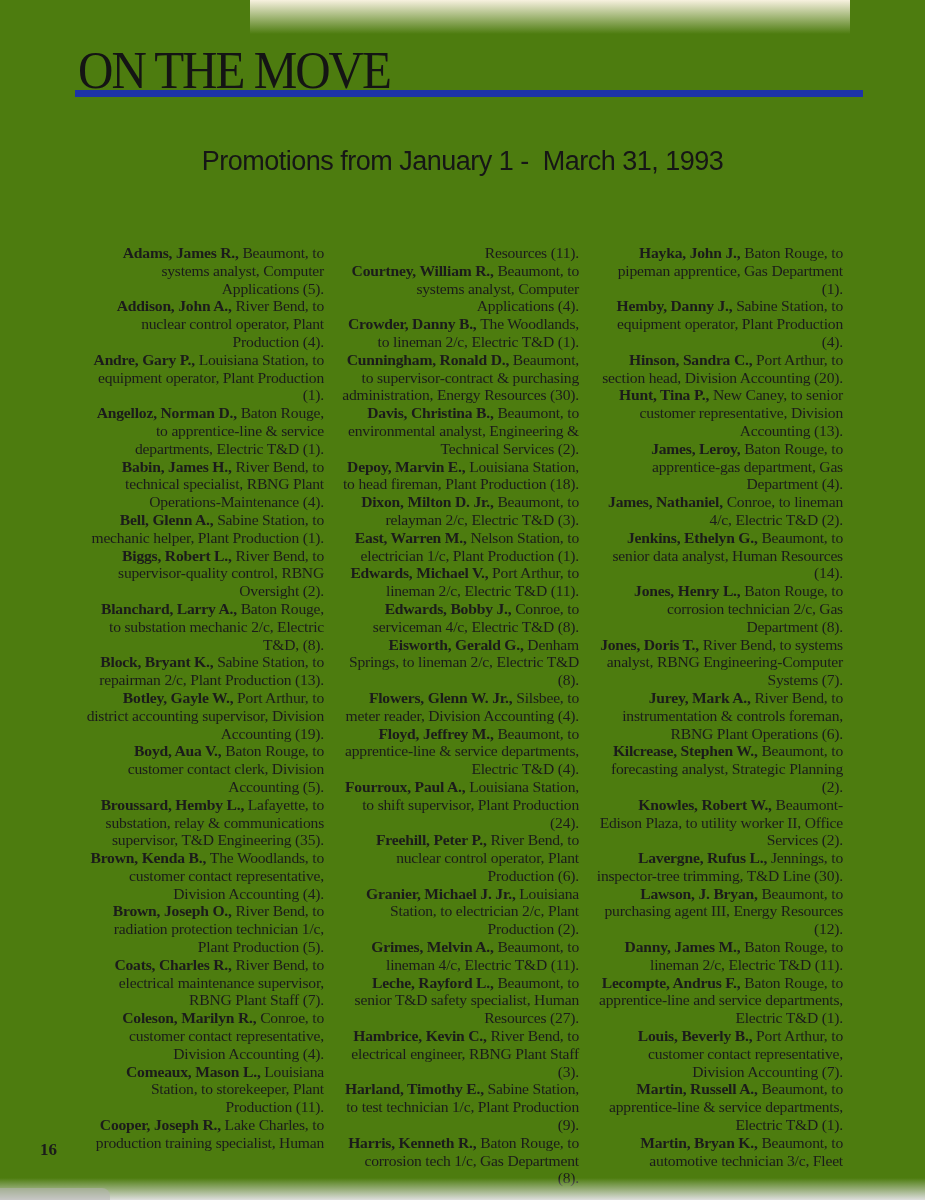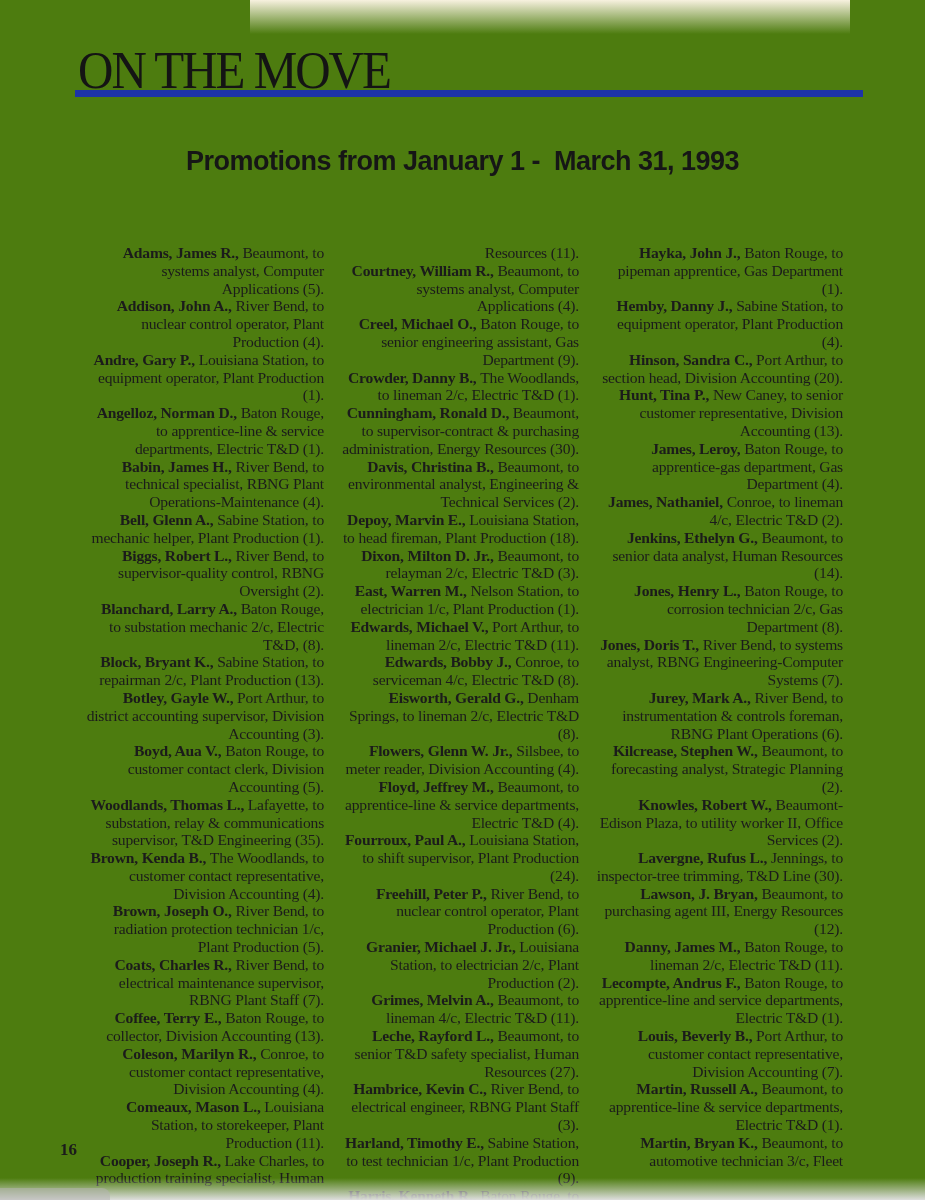--- a/index.html
+++ b/index.html
@@ -43,21 +43,21 @@
   }
   .rule{
     position:absolute;left:75px;top:90px;
     width:788px;height:7px;
     border:none;margin:0;padding:0;
   }
   .subtitle{
     position:absolute;left:0;top:146px;width:925px;margin:0;
     text-align:center;
     font-family:"Liberation Sans", sans-serif;
-    font-weight:bold;
+    font-weight:normal;
     font-size:27px;
     letter-spacing:-0.5px;
     color:#161616;
     white-space:pre;
   }
   .columns{
     position:absolute;left:85px;top:244px;width:758px;
     display:flex;justify-content:space-between;
   }
   .col{width:239px;}
@@ -66,21 +66,21 @@
     margin:0;padding:0;
     font-size:15.6px;
     line-height:17.8px;
     letter-spacing:-0.2px;
     color:#1b1b1b;
     text-indent:3px;
     text-align:right;
   }
   .entry b{font-weight:bold;}
   .page-number{
-    position:absolute;left:60px;top:1140px;
+    position:absolute;left:40px;top:1140px;
     font-family:"Liberation Serif", serif;
     font-weight:bold;
     font-size:17px;
     color:#1b1b1b;
   }
 </style>
 </head>
 <body>
 
 <div class="page">
@@ -95,35 +95,33 @@
     <div class="col">
         <p class="entry"><b>Adams, James R., </b><span>Beaumont, to systems analyst, Computer Applications (5).</span></p>
         <p class="entry"><b>Addison, John A., </b><span>River Bend, to nuclear control operator, Plant Production (4).</span></p>
         <p class="entry"><b>Andre, Gary P., </b><span>Louisiana Station, to equipment operator, Plant Production (1).</span></p>
         <p class="entry"><b>Angelloz, Norman D., </b><span>Baton Rouge, to apprentice-line &amp; service departments, Electric T&amp;D (1).</span></p>
         <p class="entry"><b>Babin, James H., </b><span>River Bend, to technical specialist, RBNG Plant Operations-Maintenance (4).</span></p>
         <p class="entry"><b>Bell, Glenn A., </b><span>Sabine Station, to mechanic helper, Plant Production (1).</span></p>
         <p class="entry"><b>Biggs, Robert L., </b><span>River Bend, to supervisor-quality control, RBNG Oversight (2).</span></p>
         <p class="entry"><b>Blanchard, Larry A., </b><span>Baton Rouge, to substation mechanic 2/c, Electric T&amp;D, (8).</span></p>
         <p class="entry"><b>Block, Bryant K., </b><span>Sabine Station, to repairman 2/c, Plant Production (13).</span></p>
-        <p class="entry"><b>Botley, Gayle W., </b><span>Port Arthur, to district accounting supervisor, Division Accounting (3).</span></p>
+        <p class="entry"><b>Botley, Gayle W., </b><span>Port Arthur, to district accounting supervisor, Division Accounting (19).</span></p>
         <p class="entry"><b>Boyd, Aua V., </b><span>Baton Rouge, to customer contact clerk, Division Accounting (5).</span></p>
-        <p class="entry"><b>Woodlands, Thomas L., </b><span>Lafayette, to substation, relay &amp; communications supervisor, T&amp;D Engineering (35).</span></p>
+        <p class="entry"><b>Broussard, Hemby L., </b><span>Lafayette, to substation, relay &amp; communications supervisor, T&amp;D Engineering (35).</span></p>
         <p class="entry"><b>Brown, Kenda B., </b><span>The Woodlands, to customer contact representative, Division Accounting (4).</span></p>
         <p class="entry"><b>Brown, Joseph O., </b><span>River Bend, to radiation protection technician 1/c, Plant Production (5).</span></p>
         <p class="entry"><b>Coats, Charles R., </b><span>River Bend, to electrical maintenance supervisor, RBNG Plant Staff (7).</span></p>
-        <p class="entry"><b>Coffee, Terry E., </b><span>Baton Rouge, to collector, Division Accounting (13).</span></p>
         <p class="entry"><b>Coleson, Marilyn R., </b><span>Conroe, to customer contact representative, Division Accounting (4).</span></p>
         <p class="entry"><b>Comeaux, Mason L., </b><span>Louisiana Station, to storekeeper, Plant Production (11).</span></p>
         <p class="entry"><b>Cooper, Joseph R., </b><span>Lake Charles, to production training specialist, Human</span></p>
       </div>
     <div class="col">
         <p class="entry"><span>Resources (11).</span></p>
         <p class="entry"><b>Courtney, William R., </b><span>Beaumont, to systems analyst, Computer Applications (4).</span></p>
-        <p class="entry"><b>Creel, Michael O., </b><span>Baton Rouge, to senior engineering assistant, Gas Department (9).</span></p>
         <p class="entry"><b>Crowder, Danny B., </b><span>The Woodlands, to lineman 2/c, Electric T&amp;D (1).</span></p>
         <p class="entry"><b>Cunningham, Ronald D., </b><span>Beaumont, to supervisor-contract &amp; purchasing administration, Energy Resources (30).</span></p>
         <p class="entry"><b>Davis, Christina B., </b><span>Beaumont, to environmental analyst, Engineering &amp; Technical Services (2).</span></p>
         <p class="entry"><b>Depoy, Marvin E., </b><span>Louisiana Station, to head fireman, Plant Production (18).</span></p>
         <p class="entry"><b>Dixon, Milton D. Jr., </b><span>Beaumont, to relayman 2/c, Electric T&amp;D (3).</span></p>
         <p class="entry"><b>East, Warren M., </b><span>Nelson Station, to electrician 1/c, Plant Production (1).</span></p>
         <p class="entry"><b>Edwards, Michael V., </b><span>Port Arthur, to lineman 2/c, Electric T&amp;D (11).</span></p>
         <p class="entry"><b>Edwards, Bobby J., </b><span>Conroe, to serviceman 4/c, Electric T&amp;D (8).</span></p>
         <p class="entry"><b>Eisworth, Gerald G., </b><span>Denham Springs, to lineman 2/c, Electric T&amp;D (8).</span></p>
         <p class="entry"><b>Flowers, Glenn W. Jr., </b><span>Silsbee, to meter reader, Division Accounting (4).</span></p>

